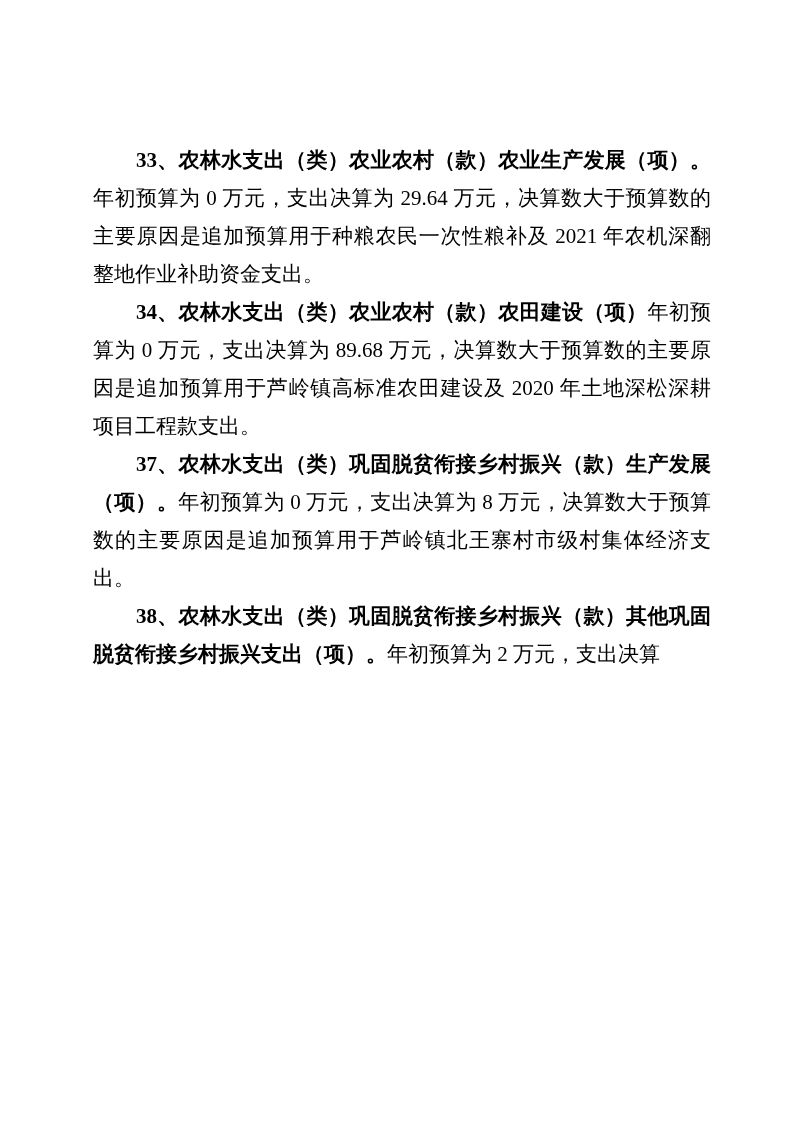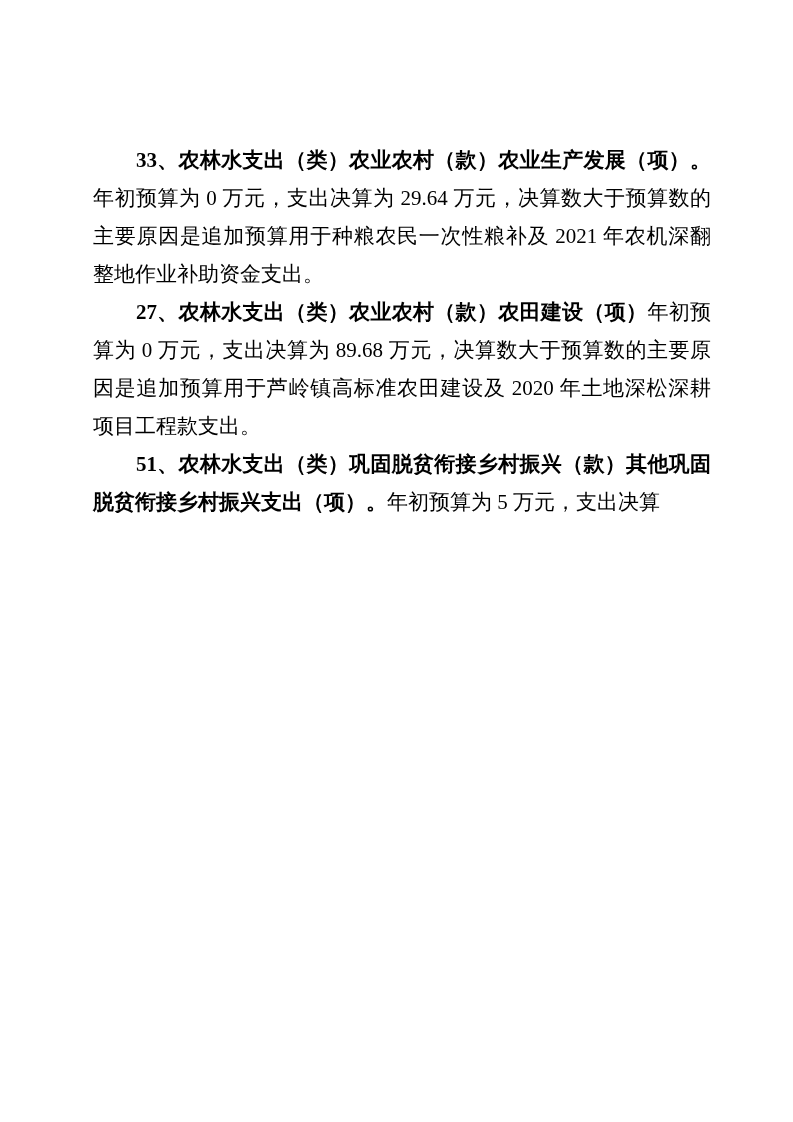--- a/index.html
+++ b/index.html
@@ -46,17 +46,18 @@
     letter-spacing: 1px;
     font-weight: 700;
   }
 </style>
 </head>
 <body>
 
 <div class="page">
   <div class="content">
     <p class="para"><span class="para-heading">33、农林水支出（类）农业农村（款）农业生产发展（项）。</span><span class="para-body">年初预算为 0 万元，支出决算为 29.64 万元，决算数大于预算数的主要原因是追加预算用于种粮农民一次性粮补及 2021 年农机深翻整地作业补助资金支出。</span></p>
-    <p class="para"><span class="para-heading">27、农林水支出（类）农业农村（款）农田建设（项）</span><span class="para-body">年初预算为 0 万元，支出决算为 89.68 万元，决算数大于预算数的主要原因是追加预算用于芦岭镇高标准农田建设及 2020 年土地深松深耕项目工程款支出。</span></p>
-    <p class="para"><span class="para-heading">51、农林水支出（类）巩固脱贫衔接乡村振兴（款）其他巩固脱贫衔接乡村振兴支出（项）。</span><span class="para-body">年初预算为 5 万元，支出决算</span></p>
+    <p class="para"><span class="para-heading">34、农林水支出（类）农业农村（款）农田建设（项）</span><span class="para-body">年初预算为 0 万元，支出决算为 89.68 万元，决算数大于预算数的主要原因是追加预算用于芦岭镇高标准农田建设及 2020 年土地深松深耕项目工程款支出。</span></p>
+    <p class="para"><span class="para-heading">37、农林水支出（类）巩固脱贫衔接乡村振兴（款）生产发展（项）。</span><span class="para-body">年初预算为 0 万元，支出决算为 8 万元，决算数大于预算数的主要原因是追加预算用于芦岭镇北王寨村市级村集体经济支出。</span></p>
+    <p class="para"><span class="para-heading">38、农林水支出（类）巩固脱贫衔接乡村振兴（款）其他巩固脱贫衔接乡村振兴支出（项）。</span><span class="para-body">年初预算为 2 万元，支出决算</span></p>
   </div>
   <div class="page-number">-28-</div>
 </div>
 
 </body></html>

